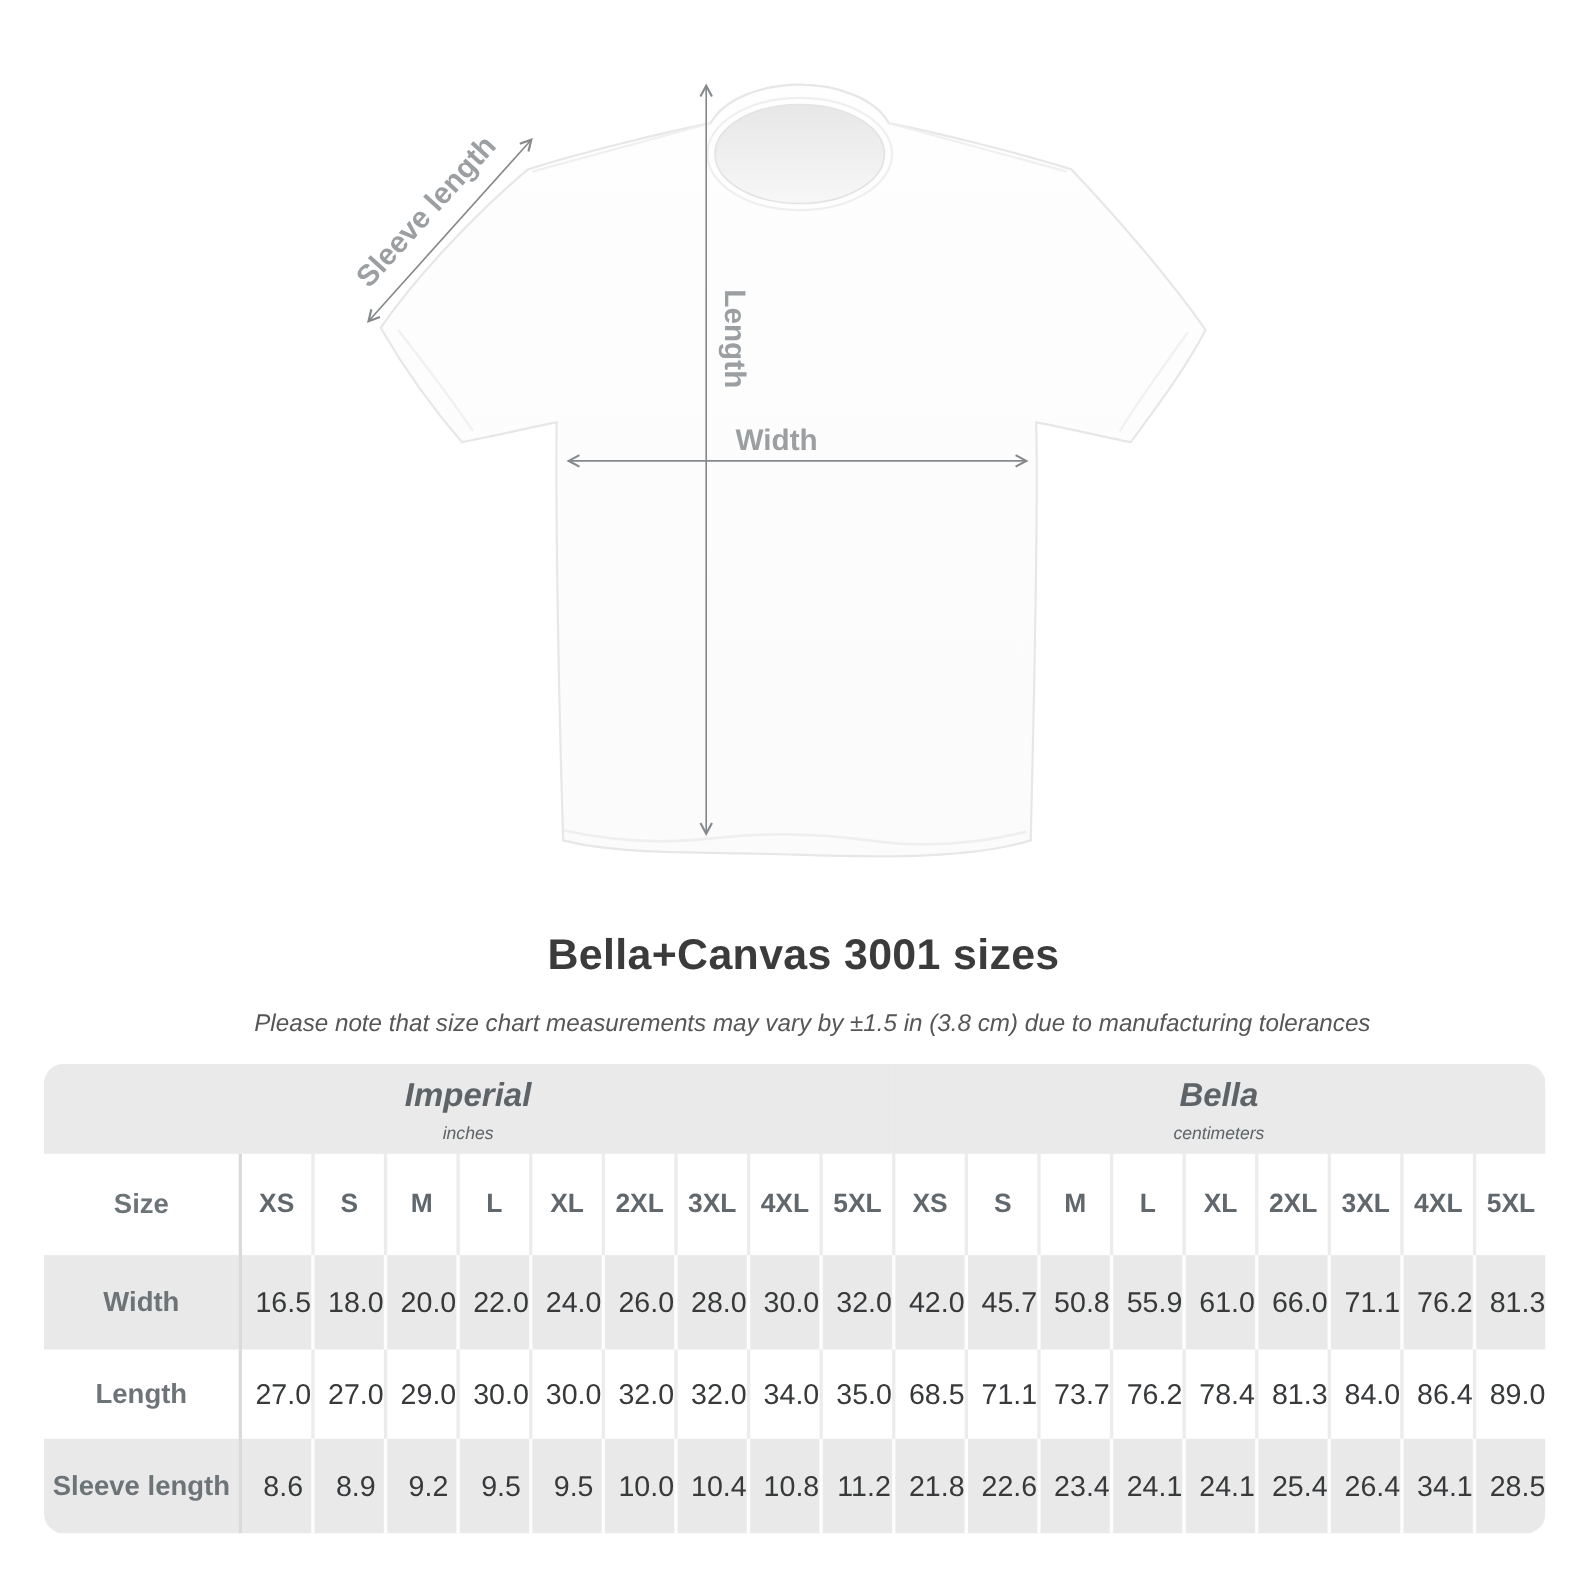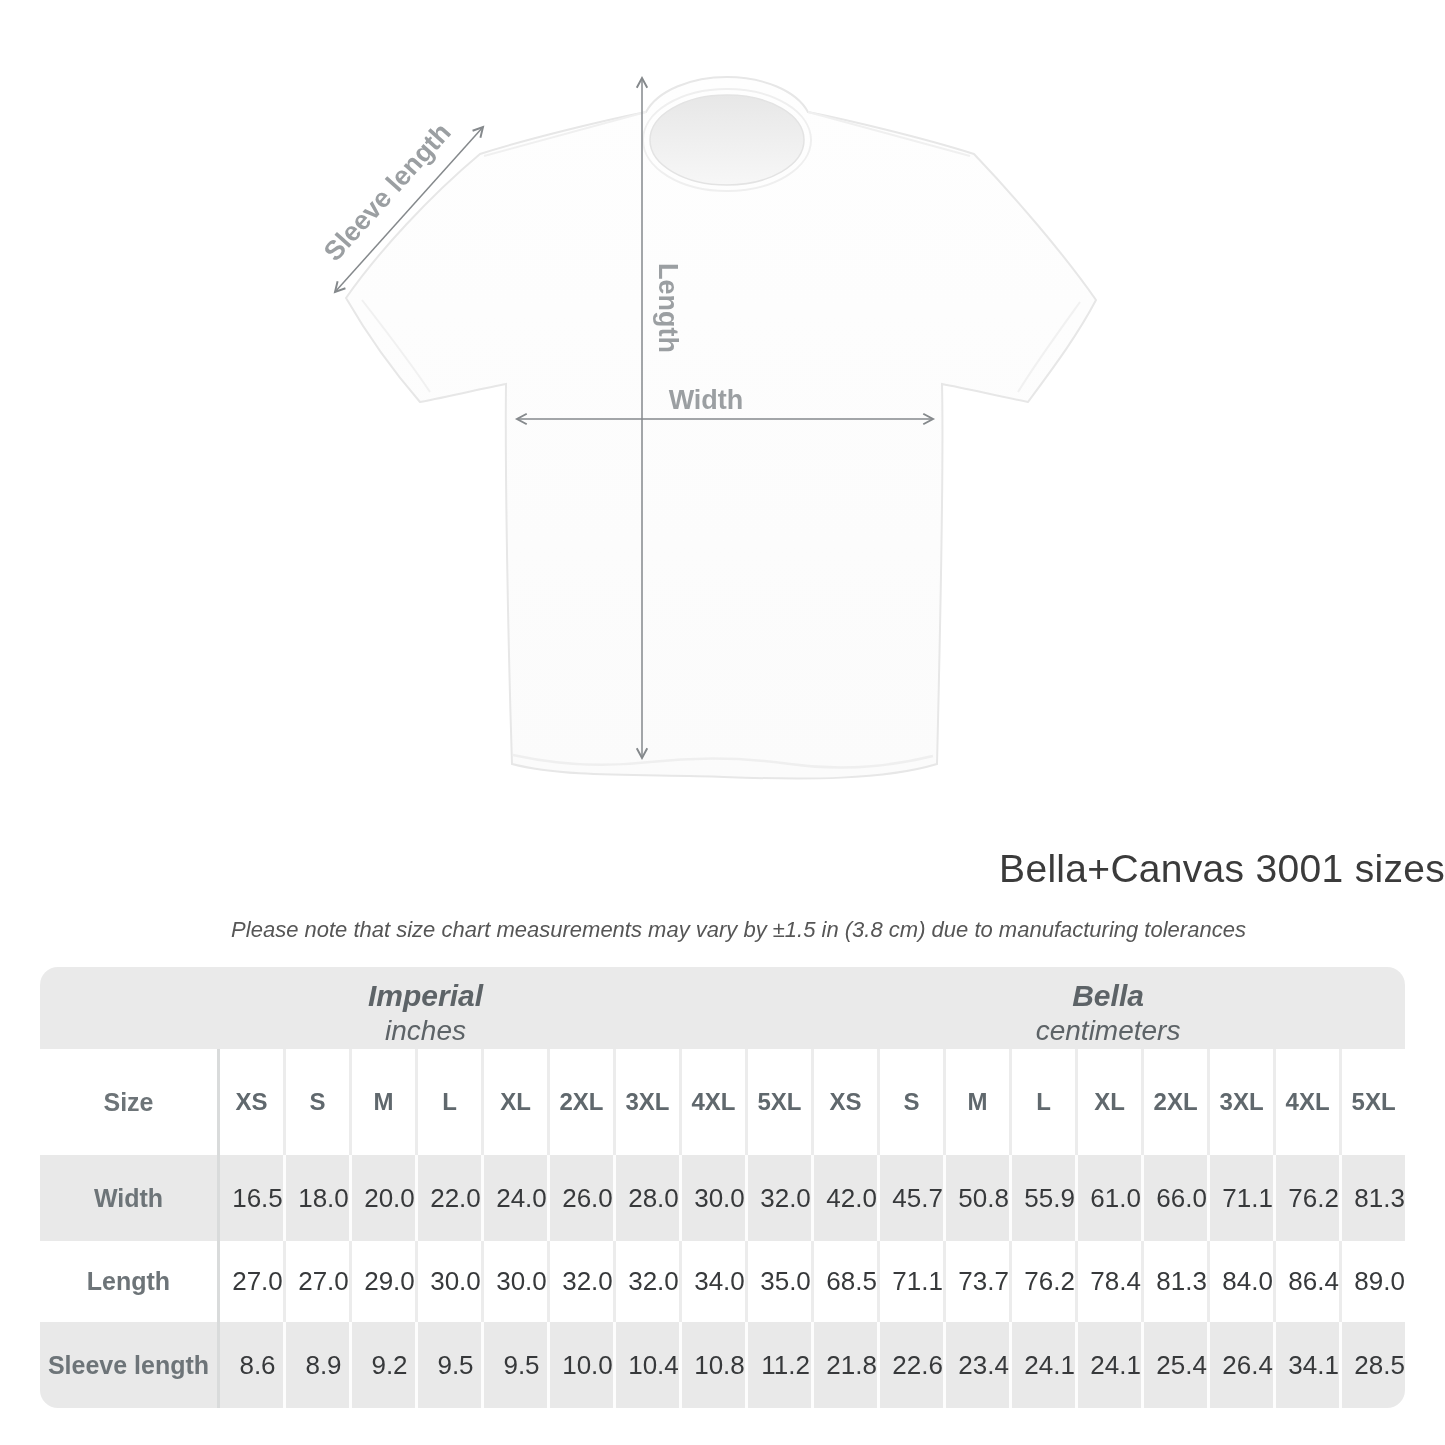--- a/index.html
+++ b/index.html
@@ -6,21 +6,21 @@
   html,body { background:#ffffff; }
   .stage {
     position:relative; width:1445px; height:1445px;
     background:#ffffff; overflow:hidden;
     font-family:"Liberation Sans", sans-serif;
   }
   svg.diagram { position:absolute; top:0; left:0; display:block; }
 
   .page-title {
     position:absolute; top:847px; left:0; width:100%;
-    text-align:right; font-size:39px; font-weight:400;
+    text-align:center; font-size:39px; font-weight:700;
     color:#3b3b3b; letter-spacing:0.3px;padding-left:16px;
   }
   .page-subtitle {
     position:absolute; top:917px; left:16px; width:100%;
     text-align:center; font-size:22px; font-style:italic;
     color:#565656;
   }
 
   .table-wrap {
     position:absolute; top:967px; left:40px; width:1365px;
@@ -35,25 +35,25 @@
 
   tr.group-row th {
     background:#eaeaea; height:82px; vertical-align:middle;
     font-weight:400;
   }
   .group-name {
     font-size:30px; font-weight:700; font-style:italic;
     color:#5d6367; line-height:36px; padding-top:6px;
   }
   .group-unit {
-    font-size:28px; font-style:italic; color:#5d6367;
+    font-size:16px; font-style:italic; color:#5d6367;
     line-height:28px; margin-top:3px;
   }
 
-  tr.size-row { height:106px; }
+  tr.size-row { height:92px; }
   tr.size-row th { background:#ffffff; }
   th.size-cell {
     font-size:24px; font-weight:700; color:#60686d; text-align:center;
     vertical-align:middle;
     margin-top:40px;
   }
   th.label-cell {
     font-size:25px; font-weight:700; color:#6d7478; text-align:center;
     vertical-align:middle;
   }

